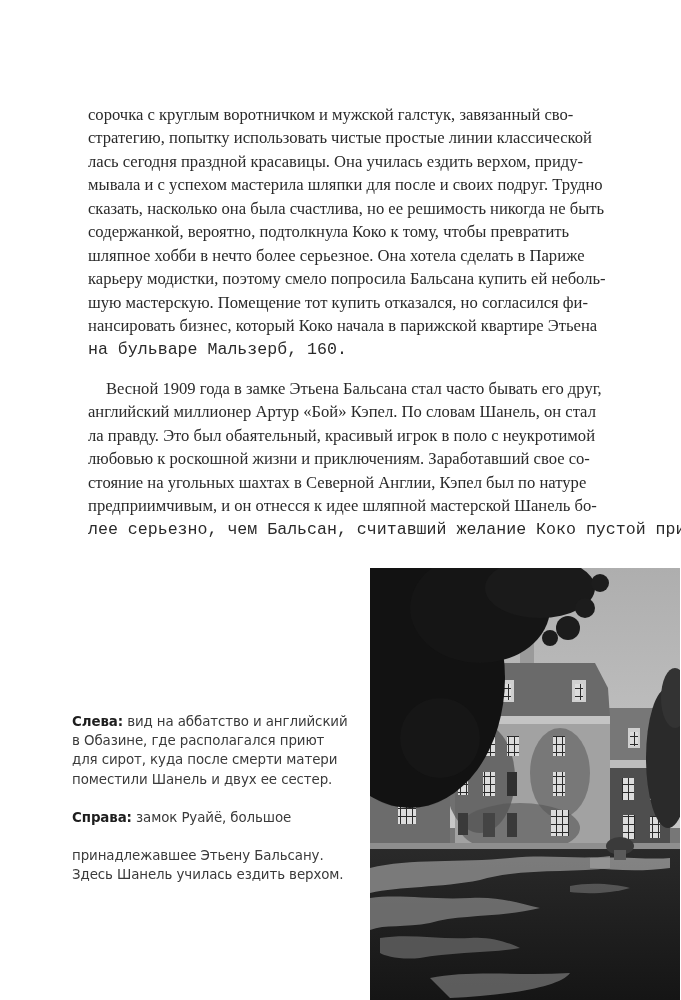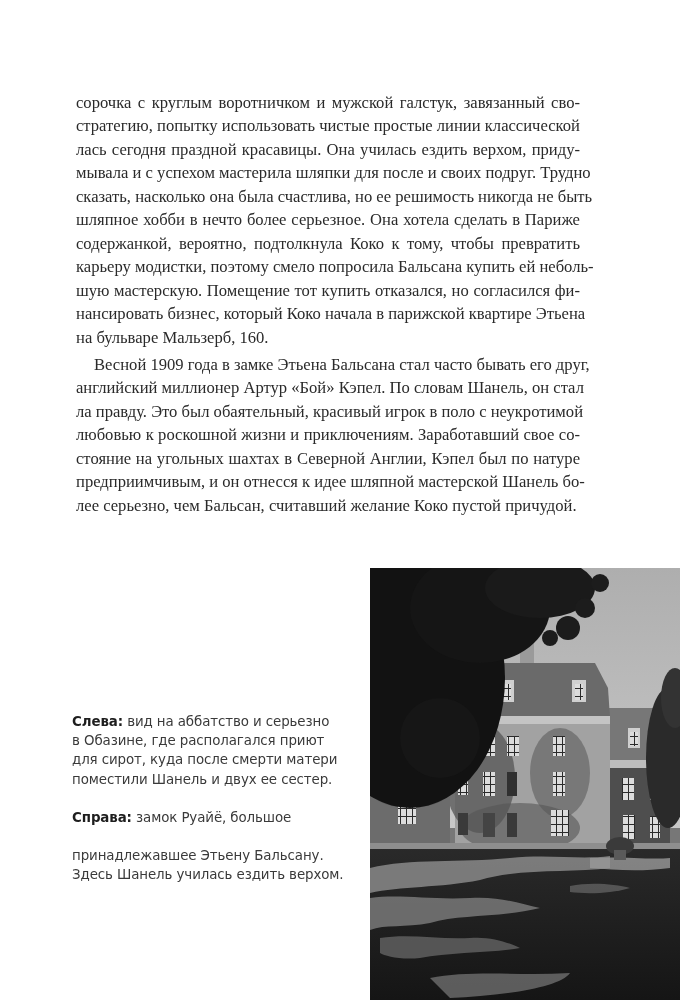--- a/index.html
+++ b/index.html
@@ -7,23 +7,23 @@
     width: 681px; height: 1000px; overflow: hidden;
     background: #ffffff; position: relative;
     font-family: "Liberation Serif", "DejaVu Serif", serif;
     color: #2a2a2a;
   }
   .body-text {
     position: absolute; left: 72px; top: 87px; width: 512px;
     font-size: 16.6px; line-height: 23.45px;
     text-align: justify; hyphens: manual;
   }
-  .body-text p { margin: 4px; }
+  .body-text p { margin: 16px; }
   .body-text .line { display: block; text-align: justify; text-align-last: justify; white-space: nowrap; }
-  .body-text .line.last { text-align-last: left; }
+  .body-text .line.last { text-align-last: left; font-family: Liberation Mono, monospace; }
   .caption {
     position: absolute; left: 72px; top: 712px; width: 290px;
     font-family: "DejaVu Sans", "Liberation Sans", sans-serif;
     font-size: 13.4px; line-height: 19.2px; color: #3a3a3a;
     letter-spacing: -0.1px;
   }
   .caption p { margin: 0 0 19px 0; }
   .caption b { color: #1e1e1e; font-weight: bold; text-align: right; }
   .photo {
     position: absolute; left: 370px; top: 568px; width: 310px; height: 432px;
@@ -34,41 +34,41 @@
 </head>
 <body>
 
 <div class="body-text">
   <p>
     <span class="line">сорочка с круглым воротничком и мужской галстук, завязанный сво-</span>
     <span class="line">стратегию, попытку использовать чистые простые линии классической</span>
     <span class="line">лась сегодня праздной красавицы. Она училась ездить верхом, приду-</span>
     <span class="line">мывала и с успехом мастерила  шляпки для после и своих подруг. Трудно</span>
     <span class="line">сказать, насколько она была счастлива, но ее решимость никогда не быть</span>
+    <span class="line">содержанкой, вероятно, подтолкнула Коко к тому, чтобы превратить</span>
     <span class="line">шляпное хобби в нечто более серьезное. Она хотела сделать в Париже</span>
-    <span class="line">содержанкой, вероятно, подтолкнула Коко к тому, чтобы превратить</span>
     <span class="line">карьеру модистки, поэтому смело попросила Бальсана купить ей неболь-</span>
     <span class="line">шую мастерскую. Помещение тот купить отказался, но согласился фи-</span>
     <span class="line">нансировать бизнес, который Коко начала  в парижской квартире Этьена</span>
     <span class="line last">на бульваре Мальзерб, 160.</span>
   </p>
   <p>
     <span class="line" style="padding-left:18px">Весной 1909 года в замке Этьена Бальсана стал часто бывать его друг,</span>
     <span class="line">английский миллионер Артур «Бой» Кэпел. По словам Шанель, он стал</span>
     <span class="line">ла правду. Это был обаятельный, красивый игрок в поло с неукротимой</span>
     <span class="line">любовью к роскошной жизни и приключениям. Заработавший свое со-</span>
     <span class="line">стояние на угольных шахтах в Северной Англии, Кэпел был по натуре</span>
     <span class="line">предприимчивым, и он отнесся к идее шляпной мастерской Шанель бо-</span>
     <span class="line last">лее серьезно, чем Бальсан, считавший желание Коко пустой причудой.</span>
   </p>
 </div>
 
 <div class="caption">
   <p>
-    <b>Слева:</b><span> вид на аббатство и серьезно</span><br>
+    <b>Слева:</b><span> вид на аббатство и английский</span><br>
     <span>в Обазине, где располагался приют</span><br>
     <span>для сирот, куда после смерти матери</span><br>
     <span>поместили Шанель и двух ее сестер.</span>
   </p>
   <p>
     <b>Справа:</b><span> замок Руайё, большое</span><br>
     <br>
     <span>принадлежавшее Этьену Бальсану.</span><br>
     <span>Здесь Шанель училась ездить верхом.</span>
   </p>

